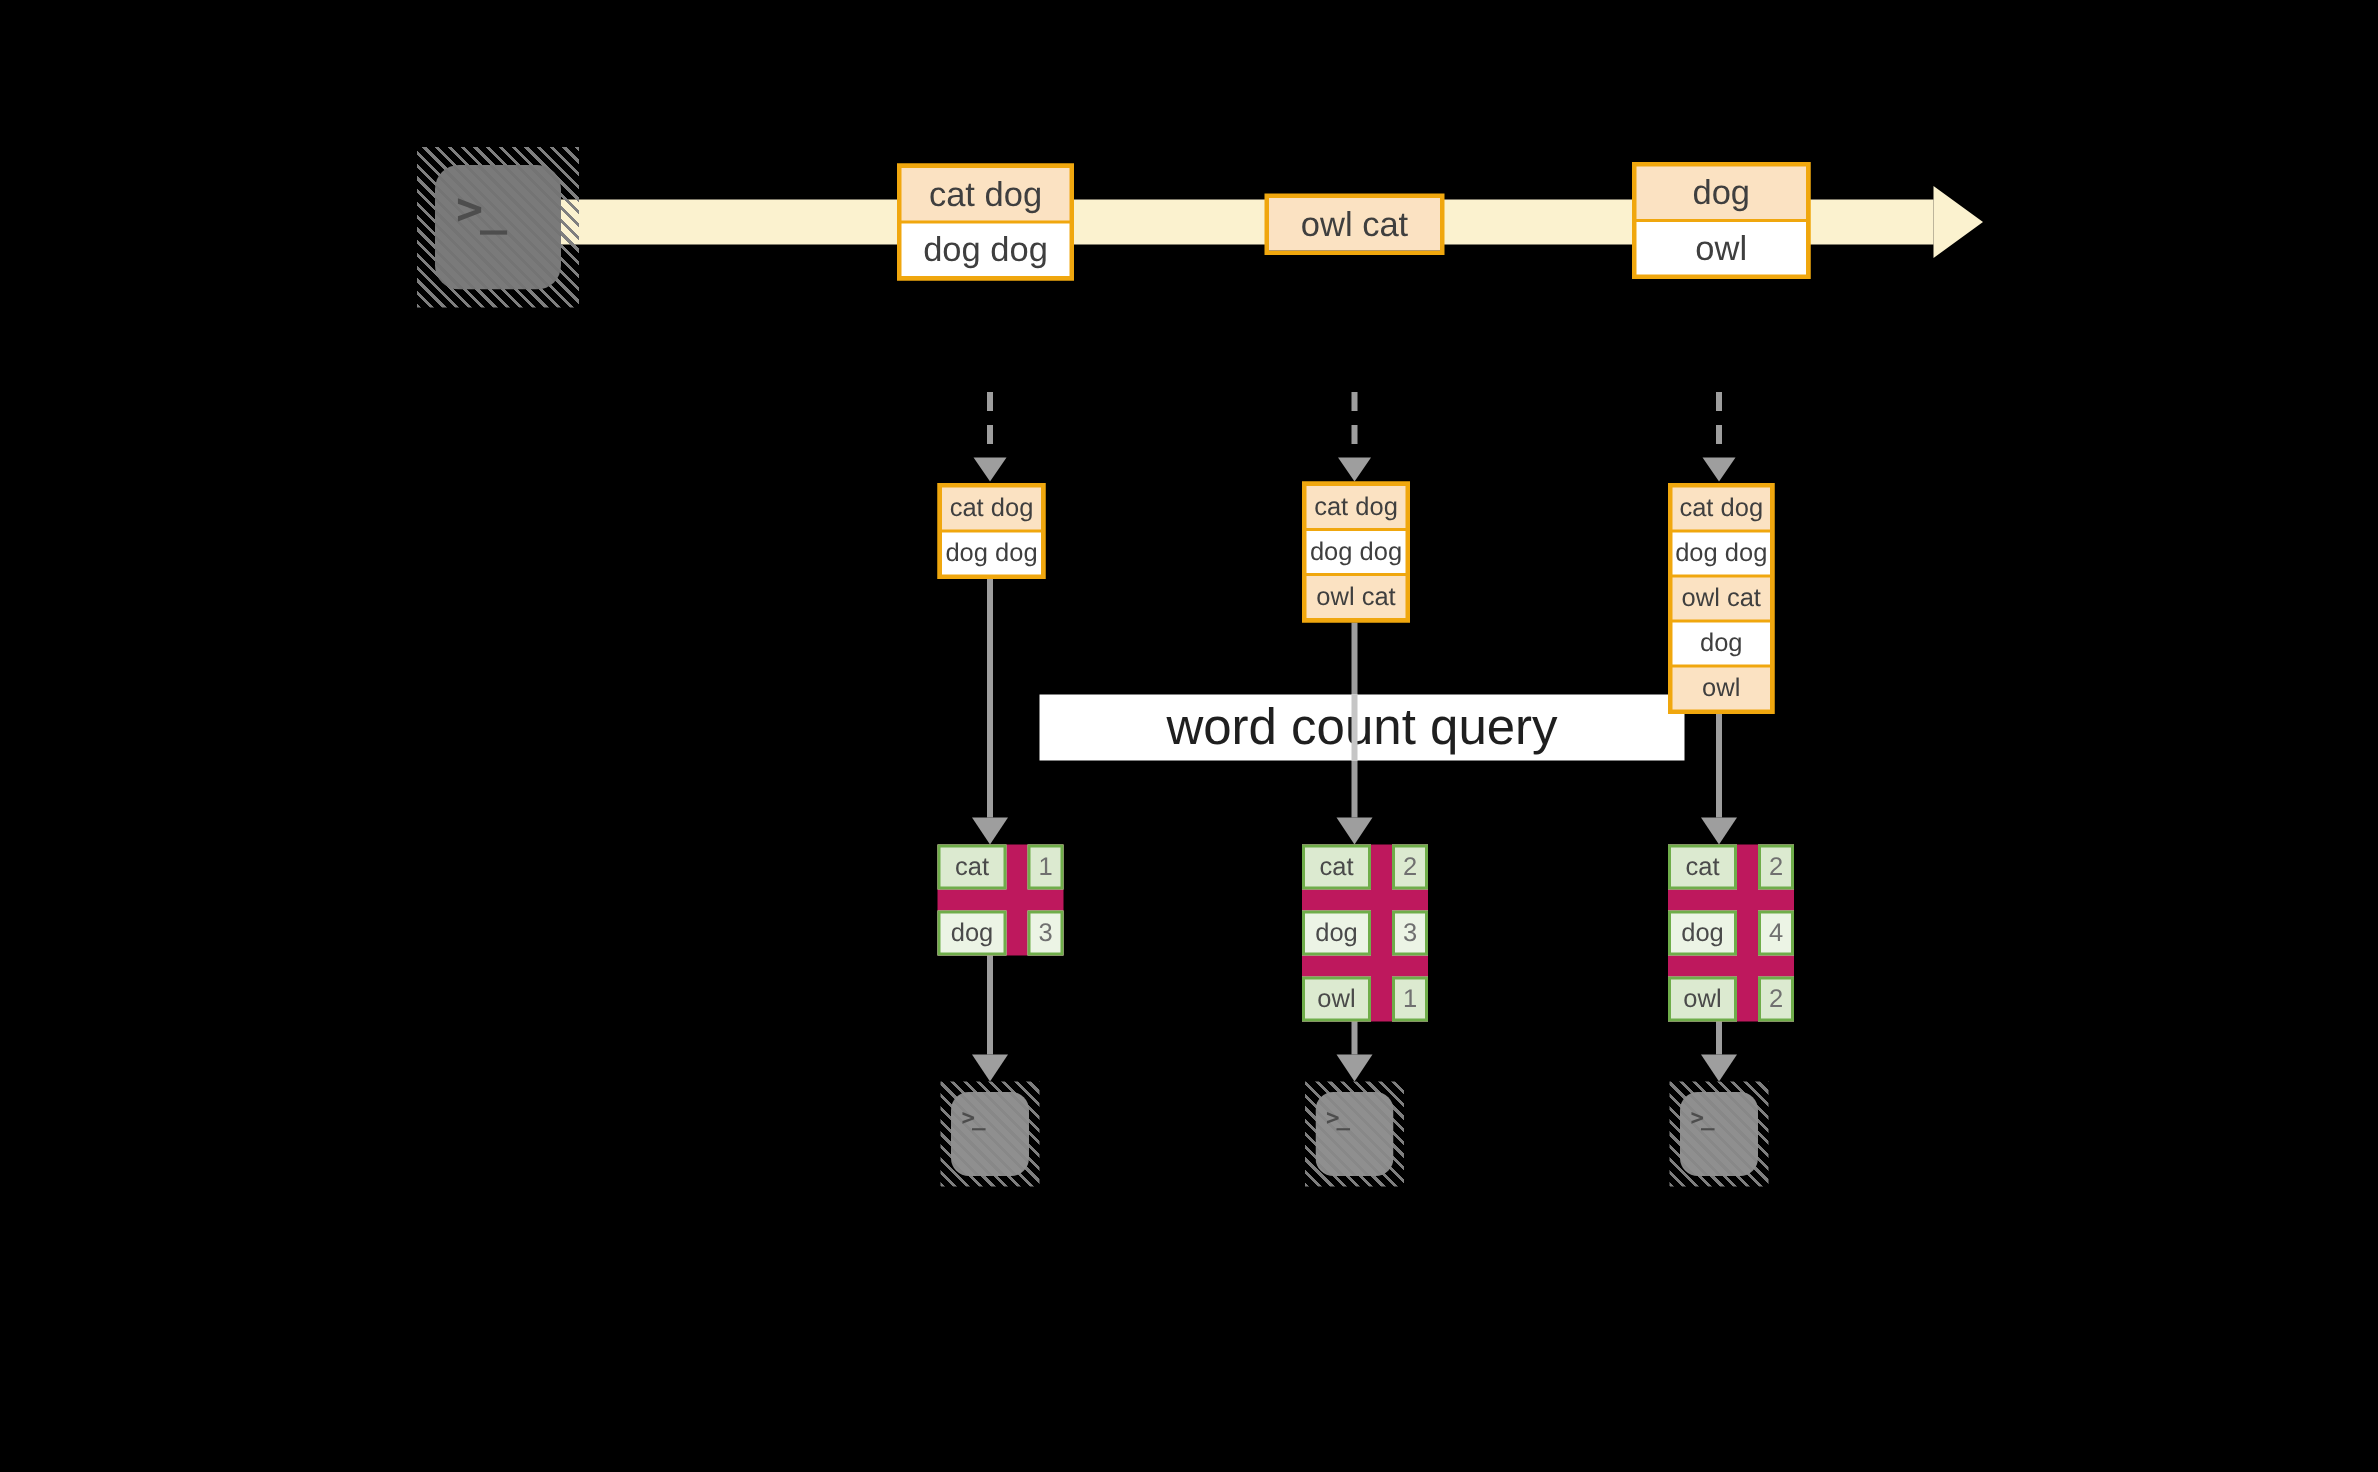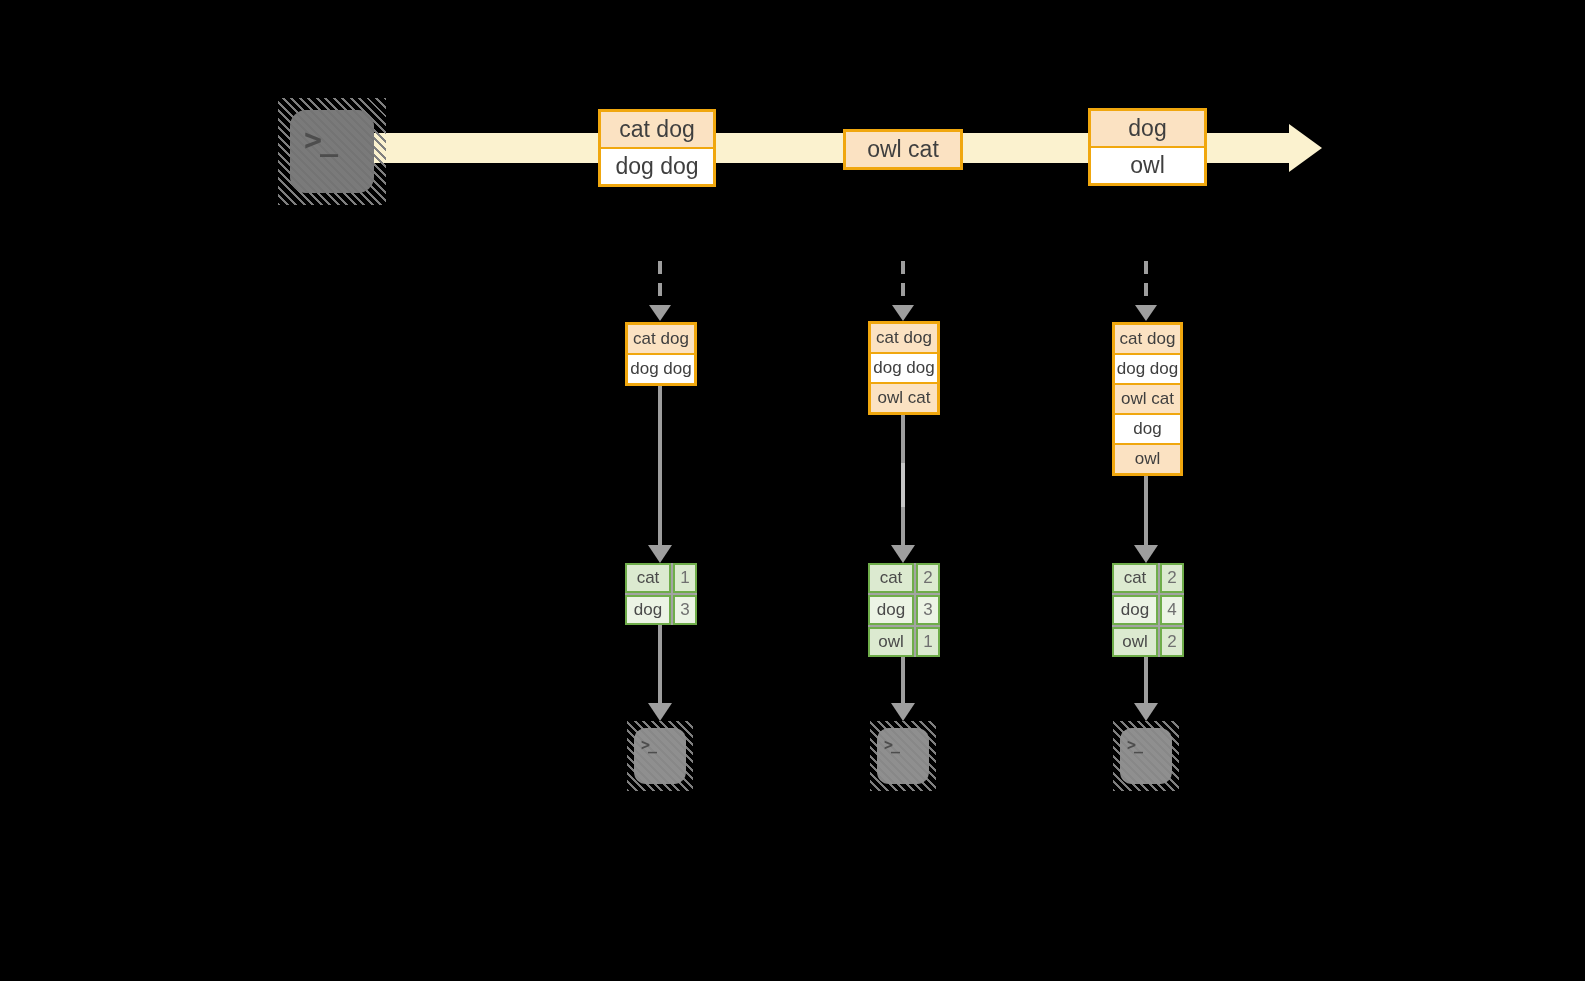--- a/index.html
+++ b/index.html
@@ -40,21 +40,21 @@
   .ahead{position:absolute;width:0;height:0;z-index:1;
     border-left:12px solid transparent;border-right:12px solid transparent;border-top:18px solid #9e9e9e;}
   .line-overlay{position:absolute;width:4px;background:#c6c6c6;z-index:2;}
 
   
   .query-band{position:absolute;left:693px;top:463px;width:430px;height:44px;background:#ffffff;z-index:2;
     display:flex;align-items:center;justify-content:center;}
   .query-band span{font-size:34px;color:#1f1f1f;}
 
   
-  .gtable{position:absolute;display:grid;grid-template-columns:46px 24px;gap:2px;background:#a3a3a3;z-index:3;}
+  .gtable{position:absolute;display:grid;grid-template-columns:46px 24px;gap:14px;background:#be185d;z-index:3;}
   .gcell{border:2px solid #6fad4a;height:30px;display:flex;align-items:center;justify-content:center;font-size:17px;}
   .gA{background:#dcead0;}
   .gB{background:#ecf4e5;}
   .gw{color:#4a4a4a;}
   .gn{color:#707070;}
 </style>
 </head>
 <body>
 
 <div class="canvas">
@@ -104,20 +104,23 @@
     <div class="orow peach">owl</div>
   </div>
 
   <div class="vline" style="left:658px;top:386px;height:159px;"></div>
   <div class="ahead" style="left:648px;top:545px;"></div>
   <div class="vline" style="left:901px;top:415px;height:130px;"></div>
   <div class="ahead" style="left:891px;top:545px;"></div>
   <div class="vline" style="left:1144px;top:476px;height:69px;"></div>
   <div class="ahead" style="left:1134px;top:545px;"></div>
 
+  <div class="query-band">
+    <span>word count query</span>
+  </div>
   <div class="line-overlay" style="left:901px;top:463px;height:44px;"></div>
 
   <div class="gtable" style="left:625px;top:563px;">
     <div class="gcell gA gw">cat</div>
     <div class="gcell gA gn">1</div>
     <div class="gcell gB gw">dog</div>
     <div class="gcell gB gn">3</div>
   </div>
   <div class="gtable" style="left:868px;top:563px;">
     <div class="gcell gA gw">cat</div>

